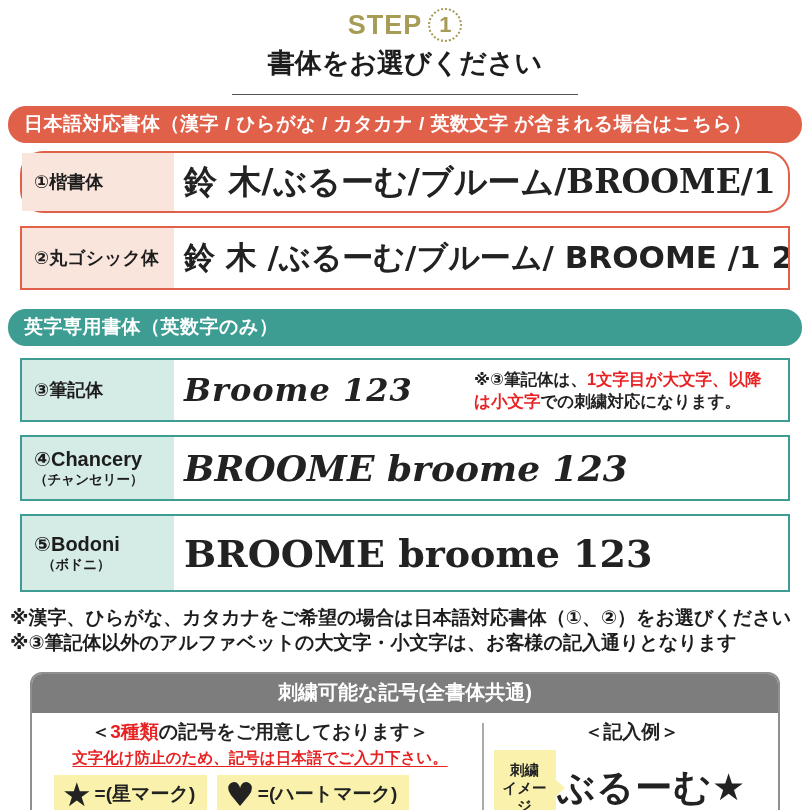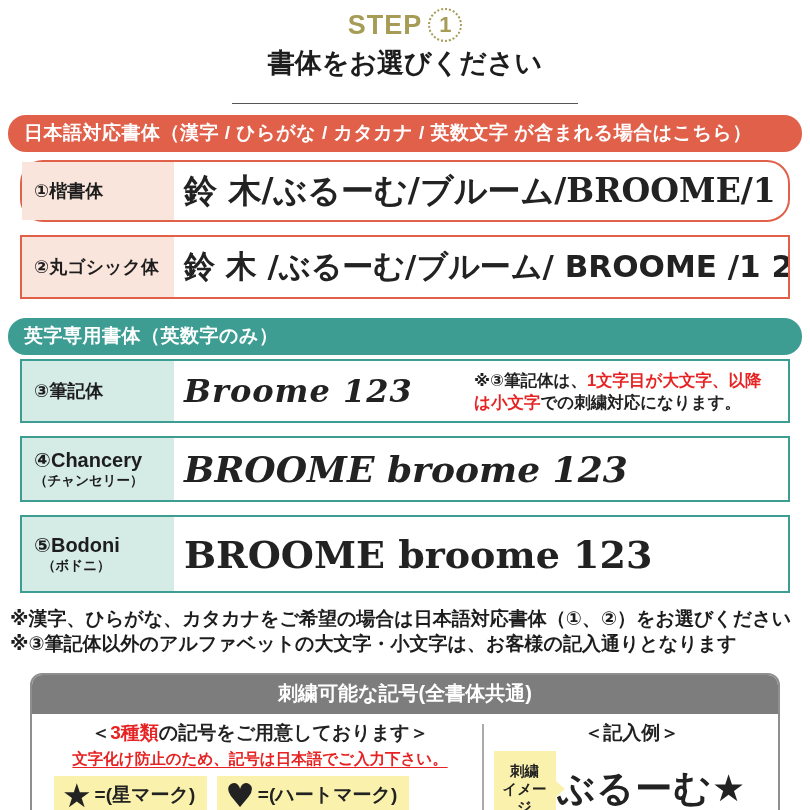--- a/index.html
+++ b/index.html
@@ -17,21 +17,21 @@
   .step-circle {
     width:34px; height:34px; border:2px dotted #A69C56; border-radius:50%;
     display:flex; align-items:center; justify-content:center;
     font-size:22px; font-weight:bold; color:#A69C56;
   }
 
   
   .title-wrap { text-align:center; margin-top:1px; }
   .title {
     display:inline-block; font-size:27px; font-weight:bold; color:#1d1d1d;
-    padding:0 36px 22px; border-bottom:1.5px solid #555;
+    padding:0 36px 13px; border-bottom:1.5px solid #555;
   }
 
   
   .banner {
     margin:11px 8px 0; border-radius:18px; color:#fff; font-weight:bold;
     font-size:19px; padding:5px 16px 6px; letter-spacing:.5px;
   }
   .banner-red  { background:#E0604A; }
   .banner-teal { background:#3D9D93; }
 
@@ -144,21 +144,21 @@
 
   <div class="font-box red box-h64" style="margin-top:13px;">
     <div class="label-cell red">
       <div class="label-main">②丸ゴシック体</div>
     </div>
     <div class="sample-cell sample-maru">鈴 木 /ぶるーむ/ブルーム/ BROOME /1 2 3</div>
   </div>
 
   <div class="banner banner-teal" style="margin-top:19px;">英字専用書体（英数字のみ）</div>
 
-  <div class="font-box teal box-h64" style="margin-top:4px;">
+  <div class="font-box teal box-h64" style="margin-top:12px;">
     <div class="label-cell teal">
       <div class="label-main">③筆記体</div>
     </div>
     <div class="sample-cell">
       <span class="sample-script">Broome 123</span>
       <span class="script-note"><span>※③筆記体は、</span><span class="red-text">1文字目が大文字、以降は小文字</span><span>での刺繍対応になります。</span></span>
     </div>
   </div>
 
   <div class="font-box teal box-h66" style="margin-top:13px;">

